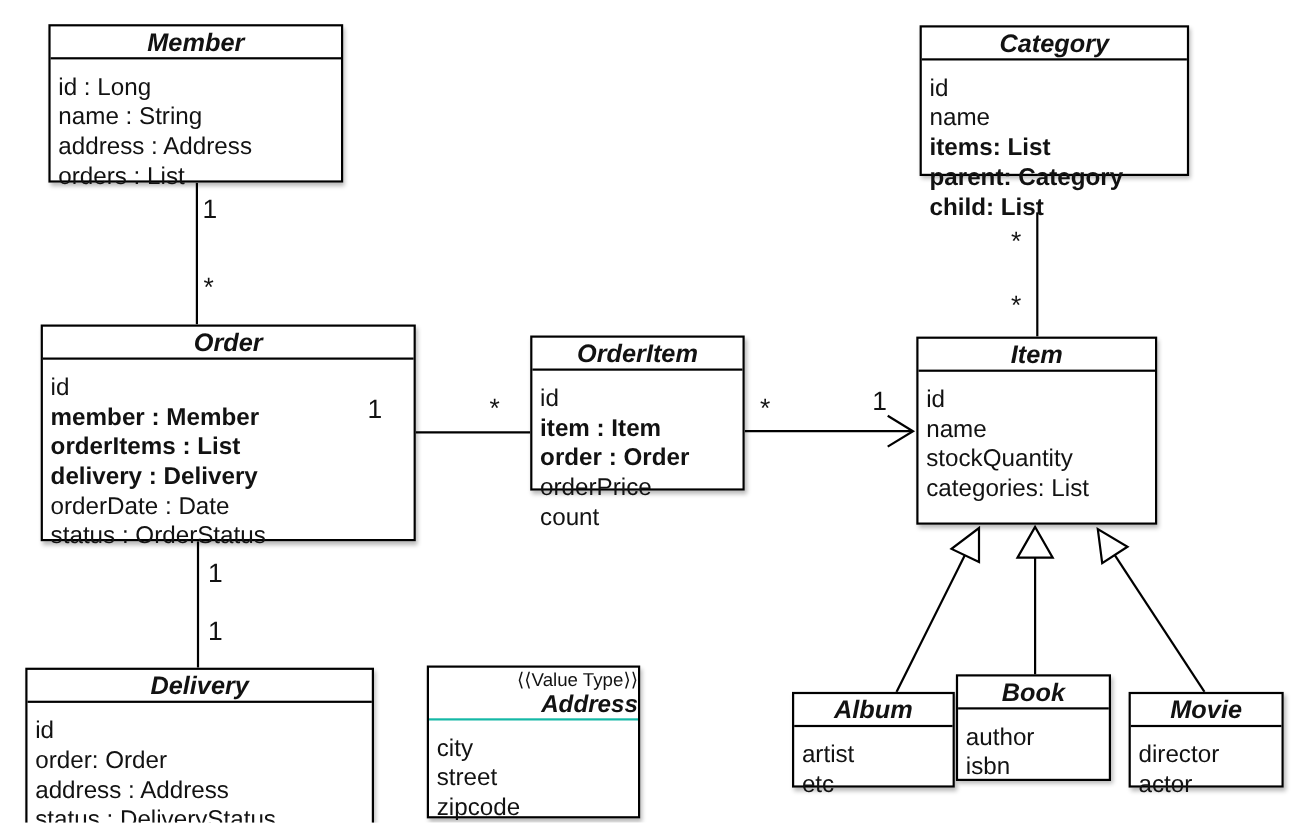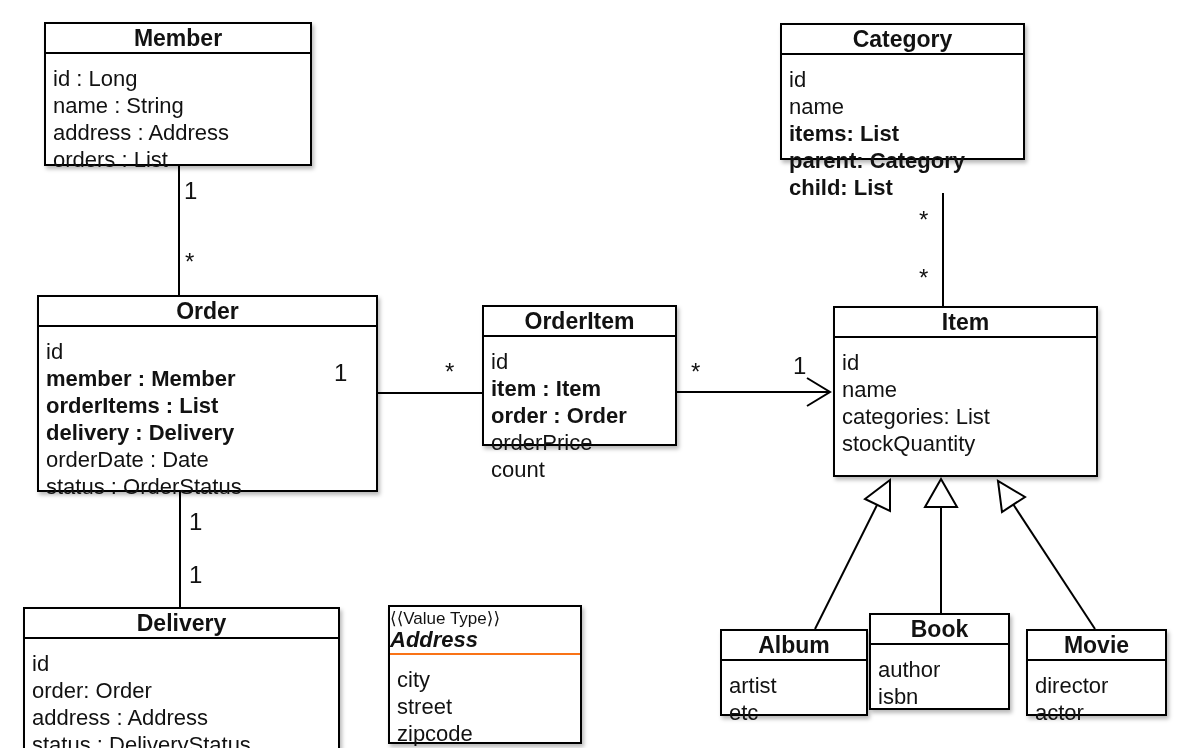--- a/index.html
+++ b/index.html
@@ -7,23 +7,23 @@
     position:relative;width:1188px;height:748px;background:#ffffff;overflow:hidden;
     font-family:"Liberation Sans","DejaVu Sans",sans-serif;color:#121212;
   }
   #lines{position:absolute;left:0;top:0;width:1188px;height:748px;pointer-events:none;}
   .uml-class{
     position:absolute;background:#ffffff;border:2px solid #000;
     box-shadow:2px 3px 4px rgba(0,0,0,0.28);box-sizing:border-box;
   }
   .uml-title{
     text-align:center;font-weight:bold;font-size:23px;line-height:28px;height:28px;
-    border-bottom:2px solid #000;white-space:nowrap;overflow:hidden;
+    border-bottom:2px solid #000;white-space:nowrap;overflow:hidden;font-style:italic;
   }
-  .uml-title-wrap{border-bottom:2px solid #f97316;text-align:left;padding:2px 0 1px;}
+  .uml-title-wrap{border-bottom:2px solid #14b8a6;text-align:right;padding:2px 0 1px;}
   .stereotype{font-size:17px;line-height:19px;white-space:nowrap;}
   .uml-title-inline{font-weight:bold;font-size:22px;line-height:24px;white-space:nowrap;font-style:italic;}
   .uml-attrs{padding:11px 7px 0;}
   .attr{font-size:22px;line-height:27px;white-space:nowrap;}
   .attr.b{font-weight:bold;}
   .mult{position:absolute;font-size:24px;line-height:24px;color:#121212;}
 </style>
 </head>
 <body>
 
@@ -55,21 +55,21 @@
   <div class="uml-class" style="left:44px;top:22px;width:268px;height:144px">
     <div class="uml-title">Member</div>
     <div class="uml-attrs">
       <div class="attr">id : Long</div>
       <div class="attr">name : String</div>
       <div class="attr">address : Address</div>
       <div class="attr">orders : List</div>
     </div>
   </div>
 
-  <div class="uml-class" style="left:780px;top:23px;width:245px;height:137px">
+  <div class="uml-class" style="left:836px;top:23px;width:245px;height:137px">
     <div class="uml-title">Category</div>
     <div class="uml-attrs">
       <div class="attr">id</div>
       <div class="attr">name</div>
       <div class="attr b">items: List</div>
       <div class="attr b">parent: Category</div>
       <div class="attr b">child: List</div>
     </div>
   </div>
 
@@ -89,27 +89,27 @@
     <div class="uml-title">OrderItem</div>
     <div class="uml-attrs">
       <div class="attr">id</div>
       <div class="attr b">item : Item</div>
       <div class="attr b">order : Order</div>
       <div class="attr">orderPrice</div>
       <div class="attr">count</div>
     </div>
   </div>
 
-  <div class="uml-class" style="left:833px;top:306px;width:265px;height:171px">
+  <div class="uml-class" style="left:833px;top:306px;width:219px;height:171px">
     <div class="uml-title">Item</div>
     <div class="uml-attrs">
       <div class="attr">id</div>
       <div class="attr">name</div>
+      <div class="attr">stockQuantity</div>
       <div class="attr">categories: List</div>
-      <div class="attr">stockQuantity</div>
     </div>
   </div>
 
   <div class="uml-class" style="left:23px;top:607px;width:317px;height:152px">
     <div class="uml-title">Delivery</div>
     <div class="uml-attrs">
       <div class="attr">id</div>
       <div class="attr">order: Order</div>
       <div class="attr">address : Address</div>
       <div class="attr">status : DeliveryStatus</div>

